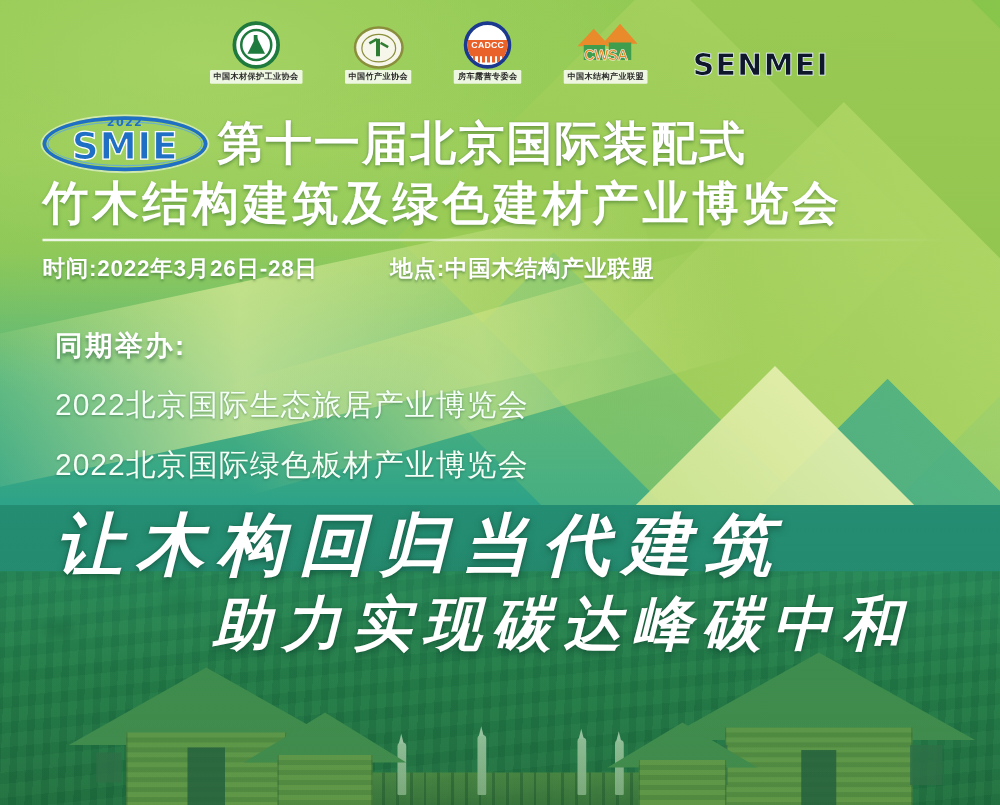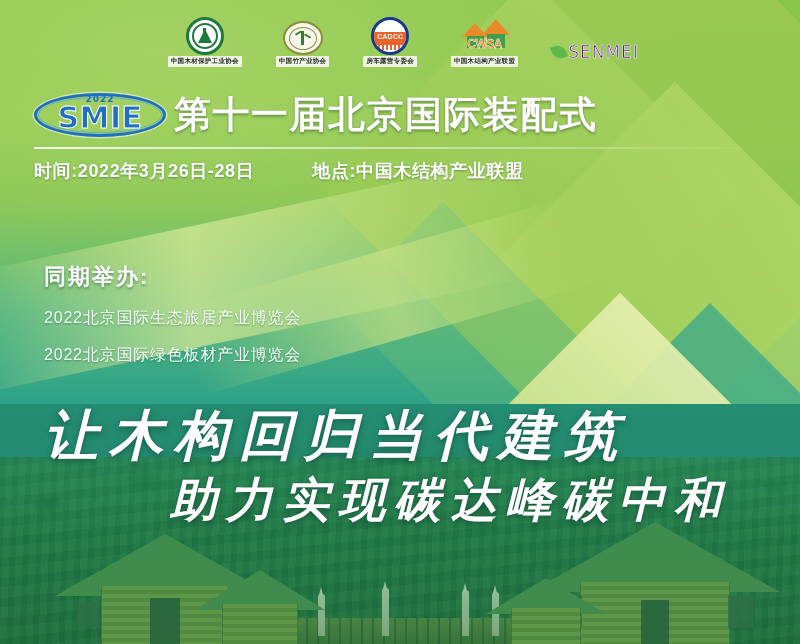--- a/index.html
+++ b/index.html
@@ -193,21 +193,21 @@
     -webkit-text-stroke:.4px #fff; letter-spacing:-.5px;
   }
 
   
   .mk5{ position:relative; width:100px; height:30px; display:flex; align-items:center; }
   .mk5 .leaf{
     width:14px;height:14px;border-radius:0 70% 0 70%;
     background:#5fb84a; transform:rotate(-20deg); margin-right:2px;
   }
   .mk5 .word{
-    font-size:17px; font-weight:normal; color:#701a75;
+    font-size:24px; font-weight:bold; color:#0f172a;
     letter-spacing:1px; font-family:"DejaVu Sans", sans-serif;
     -webkit-text-stroke:.6px #e8f2ff;
   }
 
   
   .title-wrap{
     position:absolute; left:34px; top:92px; right:20px; z-index:7;
   }
   .title-row{ display:flex; align-items:center; gap:8px; }
 
@@ -269,21 +269,21 @@
   
   .concurrent{
     position:absolute; left:44px; top:262px; z-index:7;
   }
   .c-head{
     font-size:22px; font-weight:bold; color:#ffffff;
     letter-spacing:2px; text-shadow:0 2px 3px rgba(25,80,55,.5);
   }
   .c-item{
     margin-top:16px;
-    font-size:16px; color:#f4fff6; letter-spacing:.8px;
+    font-size:24px; color:#f4fff6; letter-spacing:.8px;
     text-shadow:0 1px 2px rgba(25,80,55,.45);
   }
 
   
   .photo{
     position:absolute; left:0; right:0; bottom:0; height:240px;
     overflow:hidden;
   }
   .photo .sky{
     position:absolute; inset:0;
@@ -515,20 +515,21 @@
     <div class="title-row">
       <div class="smie">
         <div class="ring"></div>
         <div class="ring2"></div>
         <div class="yr">2022</div>
         <div class="wm">SMIE</div>
       </div>
       <div class="t-line">第十一届北京国际装配式</div>
     </div>
 
+    <div class="t-line2">竹木结构建筑及绿色建材产业博览会</div>
 
     <div class="rule"></div>
 
     <div class="meta">
       <div>时间:2022年3月26日-28日</div>
       <div>地点:中国木结构产业联盟</div>
     </div>
   </div>
 
   <div class="concurrent">

